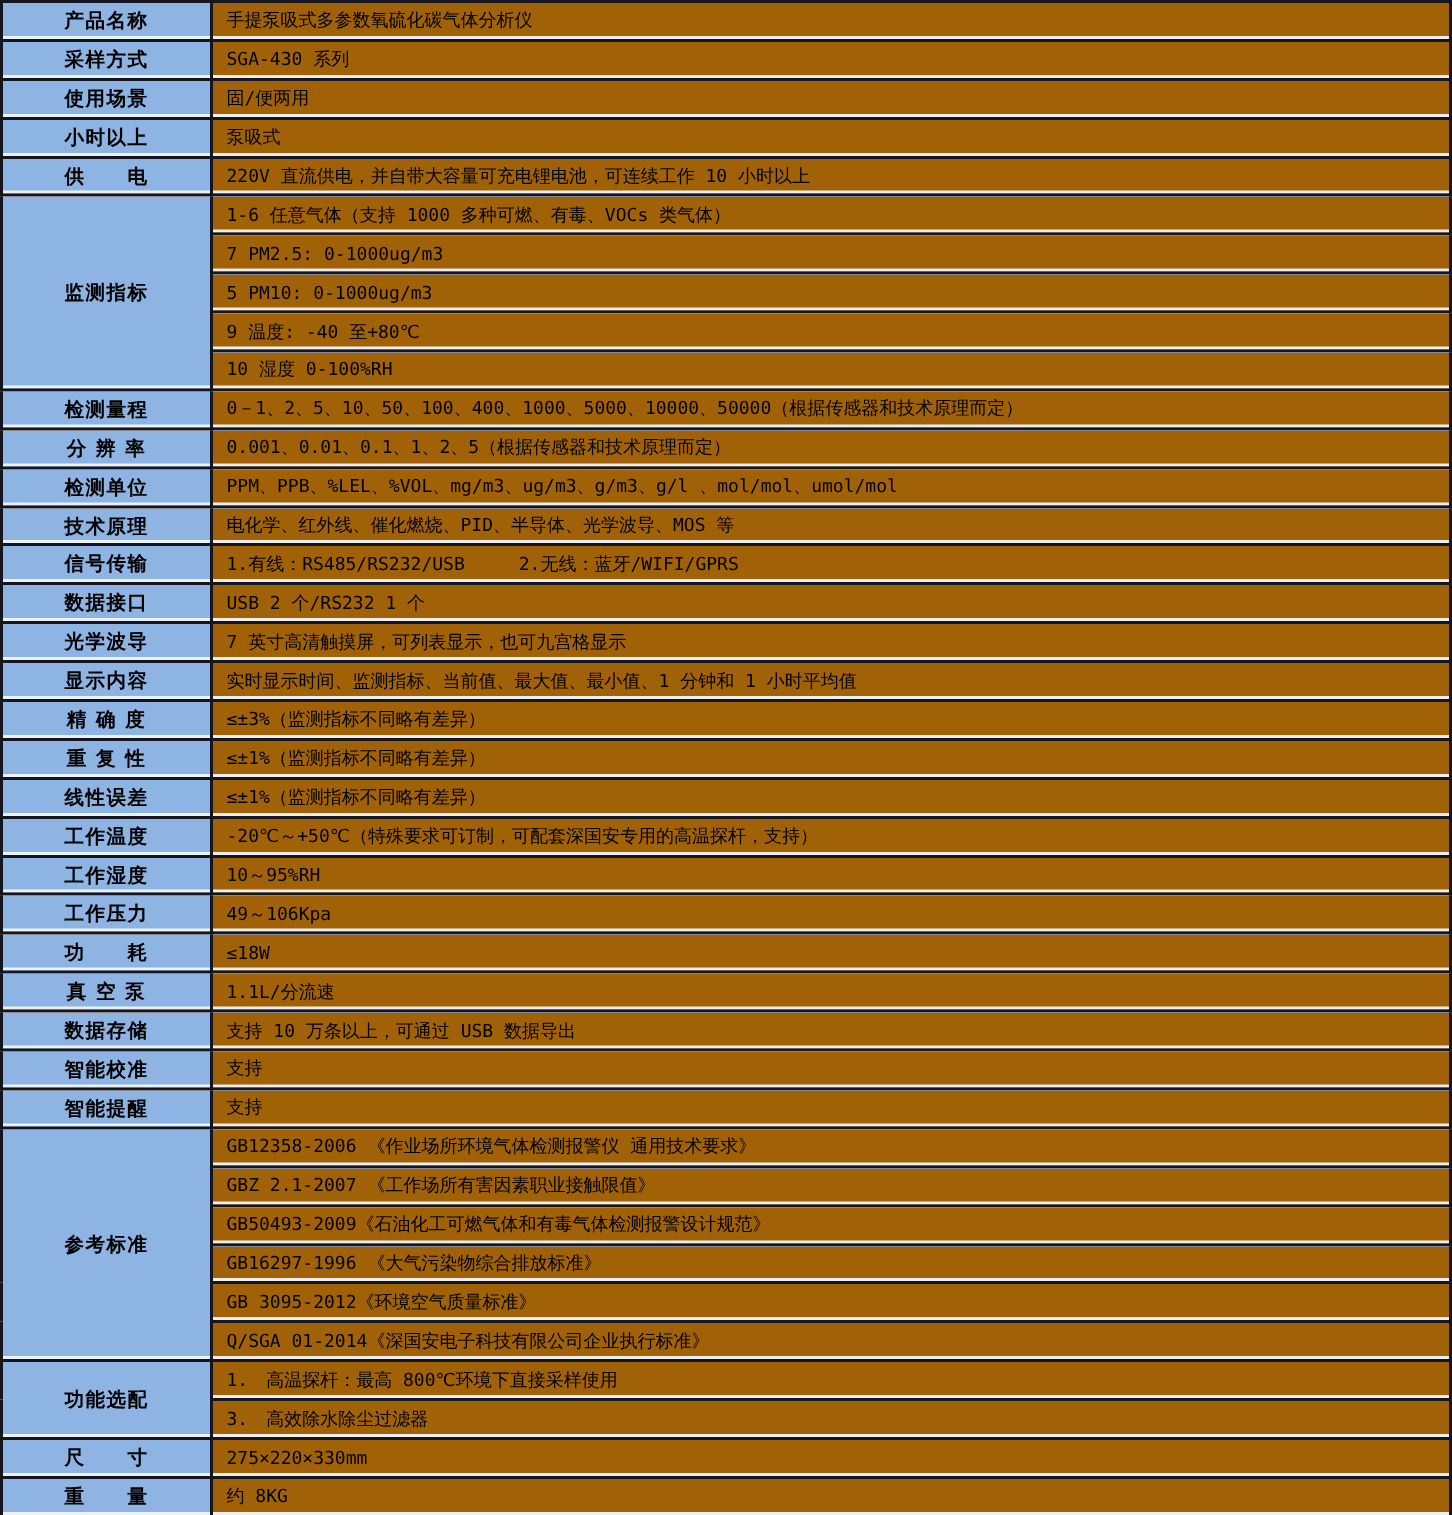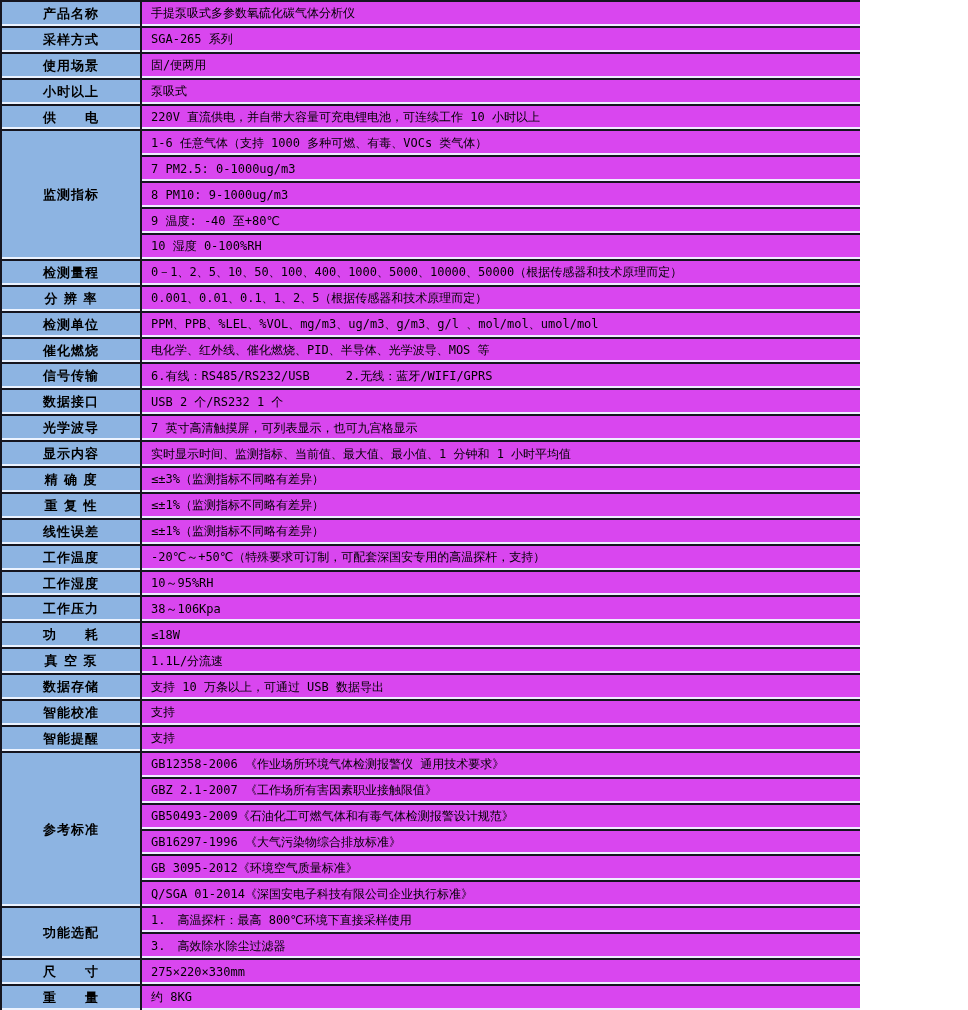--- a/index.html
+++ b/index.html
@@ -2,21 +2,21 @@
 <html><head>
 <meta charset="utf-8">
 <style>
   html, body {
     margin: 0;
     padding: 0;
     background: #ffffff;
     font-family: "DejaVu Sans", sans-serif;
   }
   .spec-wrap {
-    width: 860px;
+    width: 968px;
     height: 1010px;
     overflow: hidden;
     background: #ffffff;
   }
   table.spec {
     width: 968px;
     border-collapse: collapse;
     table-layout: fixed;
   }
   table.spec col.c-label { width: 140px; }
@@ -31,21 +31,21 @@
     background: #8db4e2;
     text-align: center;
     vertical-align: middle;
     font-weight: bold;
     font-size: 13px;
     color: #000000;
     letter-spacing: 1px;
     font-family: "DejaVu Sans", sans-serif;
   }
   td.value {
-    background: #d946ef;
+    background: #a16207;
     vertical-align: middle;
     padding: 0 6px 0 9px;
     font-size: 12px;
     color: #000000;
     font-family: "DejaVu Sans Mono", "DejaVu Sans", monospace;
   }
 </style>
 </head>
 <body>
 
@@ -55,21 +55,21 @@
       <col class="c-label">
       <col class="c-value">
     </colgroup>
     <tbody id="spec-body">
         <tr>
           <td class="label" rowspan="1">产品名称</td>
           <td class="value">手提泵吸式多参数氧硫化碳气体分析仪</td>
         </tr>
         <tr>
           <td class="label" rowspan="1">采样方式</td>
-          <td class="value">SGA-265 系列</td>
+          <td class="value">SGA-430 系列</td>
         </tr>
         <tr>
           <td class="label" rowspan="1">使用场景</td>
           <td class="value">固/便两用</td>
         </tr>
         <tr>
           <td class="label" rowspan="1">小时以上</td>
           <td class="value">泵吸式</td>
         </tr>
         <tr>
@@ -77,47 +77,47 @@
           <td class="value">220V 直流供电，并自带大容量可充电锂电池，可连续工作 10 小时以上</td>
         </tr>
         <tr>
           <td class="label" rowspan="5">监测指标</td>
           <td class="value">1-6 任意气体（支持 1000 多种可燃、有毒、VOCs 类气体）</td>
         </tr>
         <tr>
           <td class="value">7 PM2.5: 0-1000ug/m3</td>
         </tr>
         <tr>
-          <td class="value">8 PM10: 9-1000ug/m3</td>
+          <td class="value">5 PM10: 0-1000ug/m3</td>
         </tr>
         <tr>
           <td class="value">9 温度: -40 至+80℃</td>
         </tr>
         <tr>
           <td class="value">10 湿度 0-100%RH</td>
         </tr>
         <tr>
           <td class="label" rowspan="1">检测量程</td>
           <td class="value">0－1、2、5、10、50、100、400、1000、5000、10000、50000（根据传感器和技术原理而定）</td>
         </tr>
         <tr>
           <td class="label" rowspan="1">分 辨 率</td>
           <td class="value">0.001、0.01、0.1、1、2、5（根据传感器和技术原理而定）</td>
         </tr>
         <tr>
           <td class="label" rowspan="1">检测单位</td>
           <td class="value">PPM、PPB、%LEL、%VOL、mg/m3、ug/m3、g/m3、g/l 、mol/mol、umol/mol</td>
         </tr>
         <tr>
-          <td class="label" rowspan="1">催化燃烧</td>
+          <td class="label" rowspan="1">技术原理</td>
           <td class="value">电化学、红外线、催化燃烧、PID、半导体、光学波导、MOS 等</td>
         </tr>
         <tr>
           <td class="label" rowspan="1">信号传输</td>
-          <td class="value">6.有线：RS485/RS232/USB　　　2.无线：蓝牙/WIFI/GPRS</td>
+          <td class="value">1.有线：RS485/RS232/USB　　　2.无线：蓝牙/WIFI/GPRS</td>
         </tr>
         <tr>
           <td class="label" rowspan="1">数据接口</td>
           <td class="value">USB 2 个/RS232 1 个</td>
         </tr>
         <tr>
           <td class="label" rowspan="1">光学波导</td>
           <td class="value">7 英寸高清触摸屏，可列表显示，也可九宫格显示</td>
         </tr>
         <tr>
@@ -139,21 +139,21 @@
         <tr>
           <td class="label" rowspan="1">工作温度</td>
           <td class="value">-20℃～+50℃（特殊要求可订制，可配套深国安专用的高温探杆，支持）</td>
         </tr>
         <tr>
           <td class="label" rowspan="1">工作湿度</td>
           <td class="value">10～95%RH</td>
         </tr>
         <tr>
           <td class="label" rowspan="1">工作压力</td>
-          <td class="value">38～106Kpa</td>
+          <td class="value">49～106Kpa</td>
         </tr>
         <tr>
           <td class="label" rowspan="1">功　　耗</td>
           <td class="value">≤18W</td>
         </tr>
         <tr>
           <td class="label" rowspan="1">真 空 泵</td>
           <td class="value">1.1L/分流速</td>
         </tr>
         <tr>

